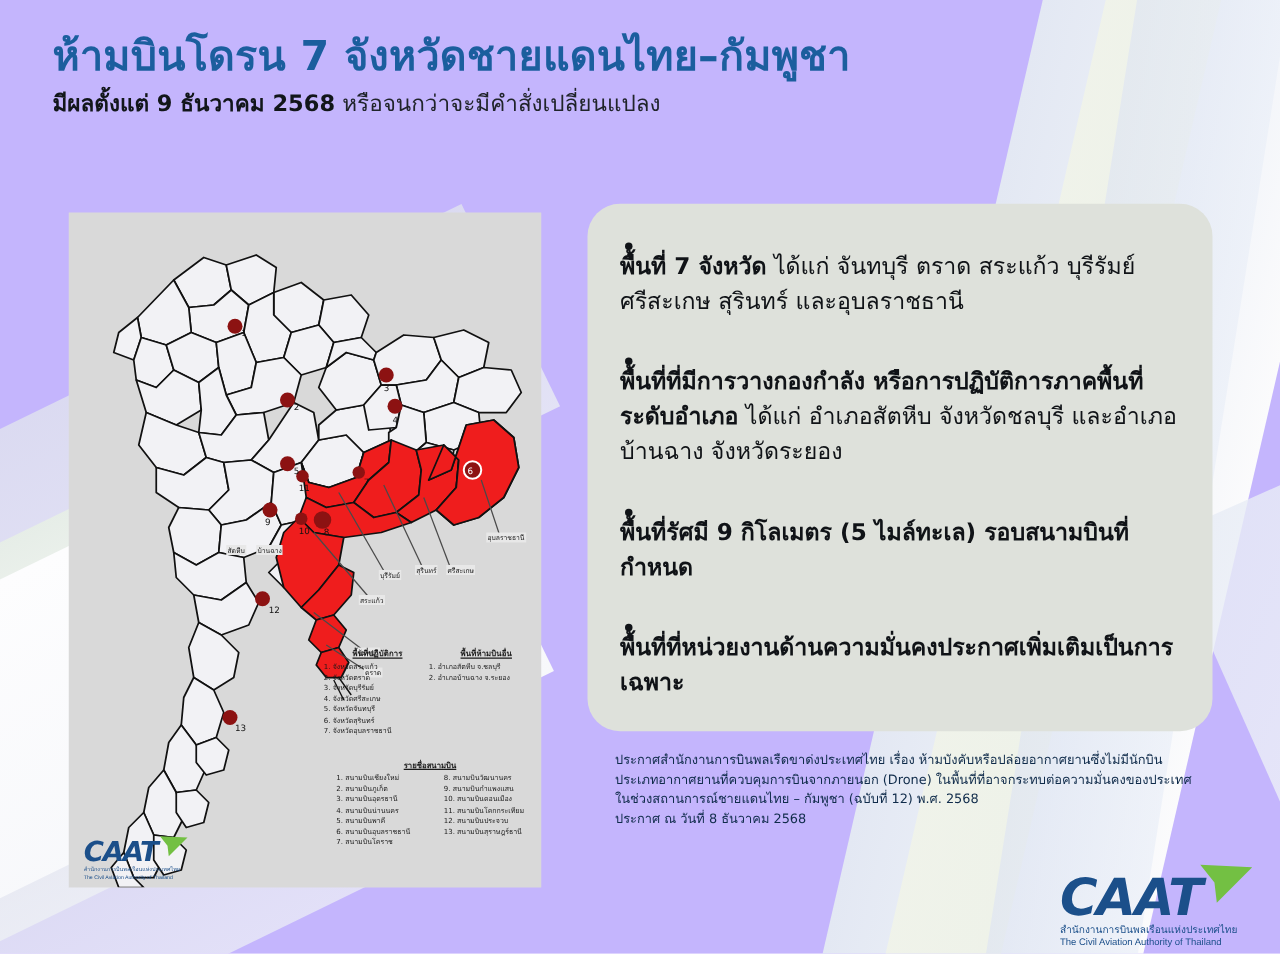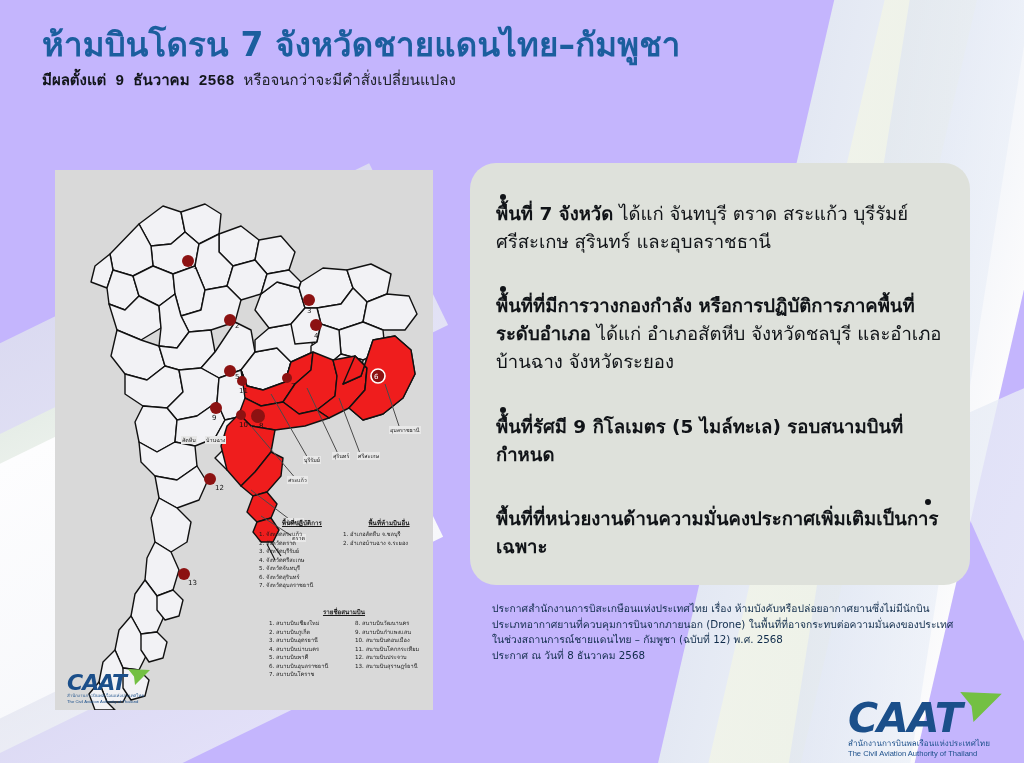--- a/index.html
+++ b/index.html
@@ -57,21 +57,21 @@
     background: linear-gradient(135deg, #e6ebf5 0%, #f4f6fa 70%);
     transform: rotate(-24deg); transform-origin: top left; opacity: .8;
   }
 
   
   .header { position: absolute; left: 42px; top: 26px; width: 860px; }
   .title {
     font-size: 33px; font-weight: bold; color: #1b5e9e;
     letter-spacing: .2px; line-height: 1.18; white-space: nowrap;
   }
-  .subtitle { margin-top: 7px; font-size: 15px; line-height: 1.3; white-space: nowrap; font-family: Liberation Mono, monospace; }
+  .subtitle { margin-top: 7px; font-size: 18px; line-height: 1.3; white-space: nowrap; }
   .subtitle .s-bold { font-weight: bold; color: #12161a; }
   .subtitle .s-reg  { font-weight: normal; color: #20242a; }
 
   
   .map-panel {
     position: absolute; left: 55px; top: 170px;
     width: 378px; height: 540px;
     background: #d9d9d9; overflow: hidden;
   }
   .map-svg { position: absolute; left: 0; top: 0; }
@@ -104,21 +104,21 @@
   .right { position: absolute; left: 470px; top: 163px; width: 510px; }
   .section-title {
     font-size: 23px; font-weight: bold; color: #101317;
     margin-left: 22px; margin-bottom: 14px; line-height: 1.25;
   }
   .card {
     background: #dee1db; border-radius: 26px;
     padding: 20px 26px 22px 26px; width: 500px;
   }
   .bullet-row { display: flex; align-items: flex-start; margin-bottom: 19px; flex-direction: column; }
-  .bullet-row:last-child { margin-bottom: 2px; align-items: flex-end; }
+  .bullet-row:last-child { margin-bottom: 2px; }
   .dot {
     flex: 0 0 auto; width: 6px; height: 6px; border-radius: 50%;
     background: #101317; margin: 11px 13px 0 4px;
   }
   .btext { font-size: 18.5px; line-height: 1.52; color: #101317; }
   .btext b { font-weight: bold; }
 
   .fineprint {
     margin: 16px 0 0 22px; width: 480px;
     font-size: 10.3px; line-height: 1.52; color: #0f2b4a;
@@ -391,21 +391,21 @@
       <div class="bullet-row">
         <span class="dot"></span>
         <div class="btext">
           <b>พื้นที่ที่หน่วยงานด้านความมั่นคงประกาศเพิ่มเติมเป็นการเฉพาะ</b><span></span>
         </div>
       </div>
 
     </div>
 
     <div class="fineprint">
-      <div>ประกาศสำนักงานการบิสะเกษือนแห่งประเทศไทย เรื่อง ห้ามบังคับหรือปล่อยอากาศยานซึ่งไม่มีนักบิน</div>
+      <div>ประกาศสำนักงานการบินพลเรืดขาด่งประเทศไทย เรื่อง ห้ามบังคับหรือปล่อยอากาศยานซึ่งไม่มีนักบิน</div>
       <div>ประเภทอากาศยานที่ควบคุมการบินจากภายนอก (Drone) ในพื้นที่ที่อาจกระทบต่อความมั่นคงของประเทศ</div>
       <div>ในช่วงสถานการณ์ชายแดนไทย – กัมพูชา (ฉบับที่ 12) พ.ศ. 2568</div>
       <div>ประกาศ ณ วันที่  8 ธันวาคม 2568</div>
     </div>
   </div>
 
   <div class="caat caat-main">
     <div class="caat-word">CAAT</div>
     <div class="caat-sub-th">สำนักงานการบินพลเรือนแห่งประเทศไทย</div>
     <div class="caat-sub-en">The Civil Aviation Authority of Thailand</div>

